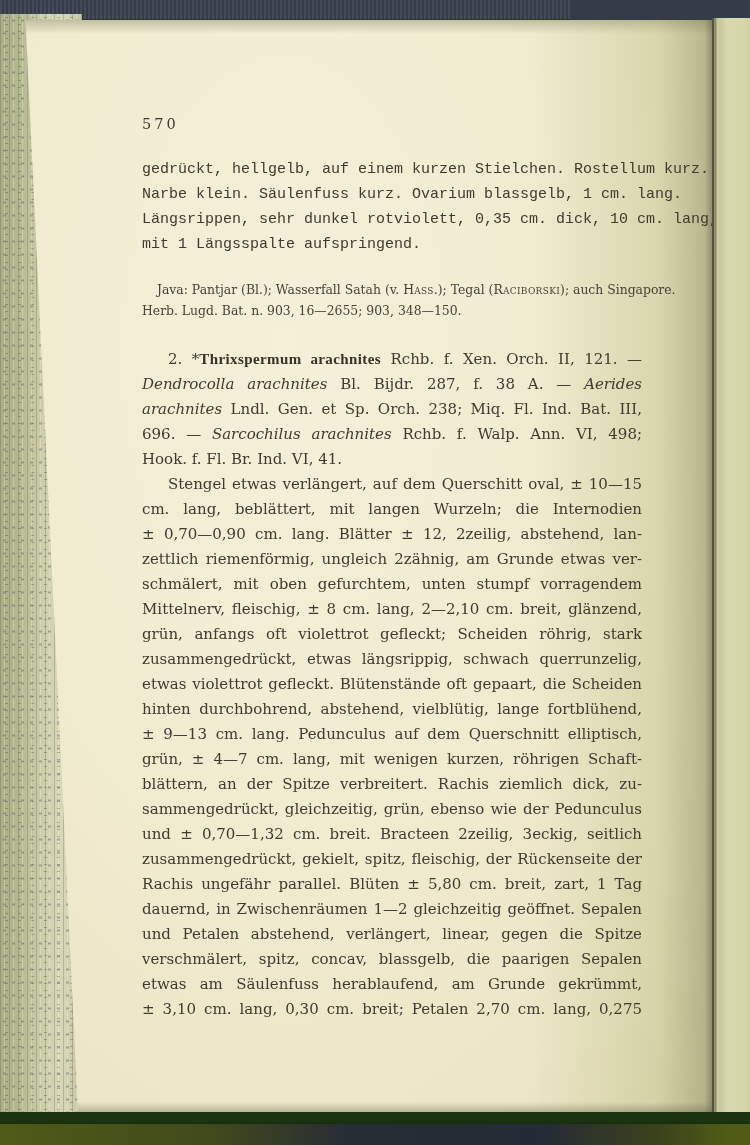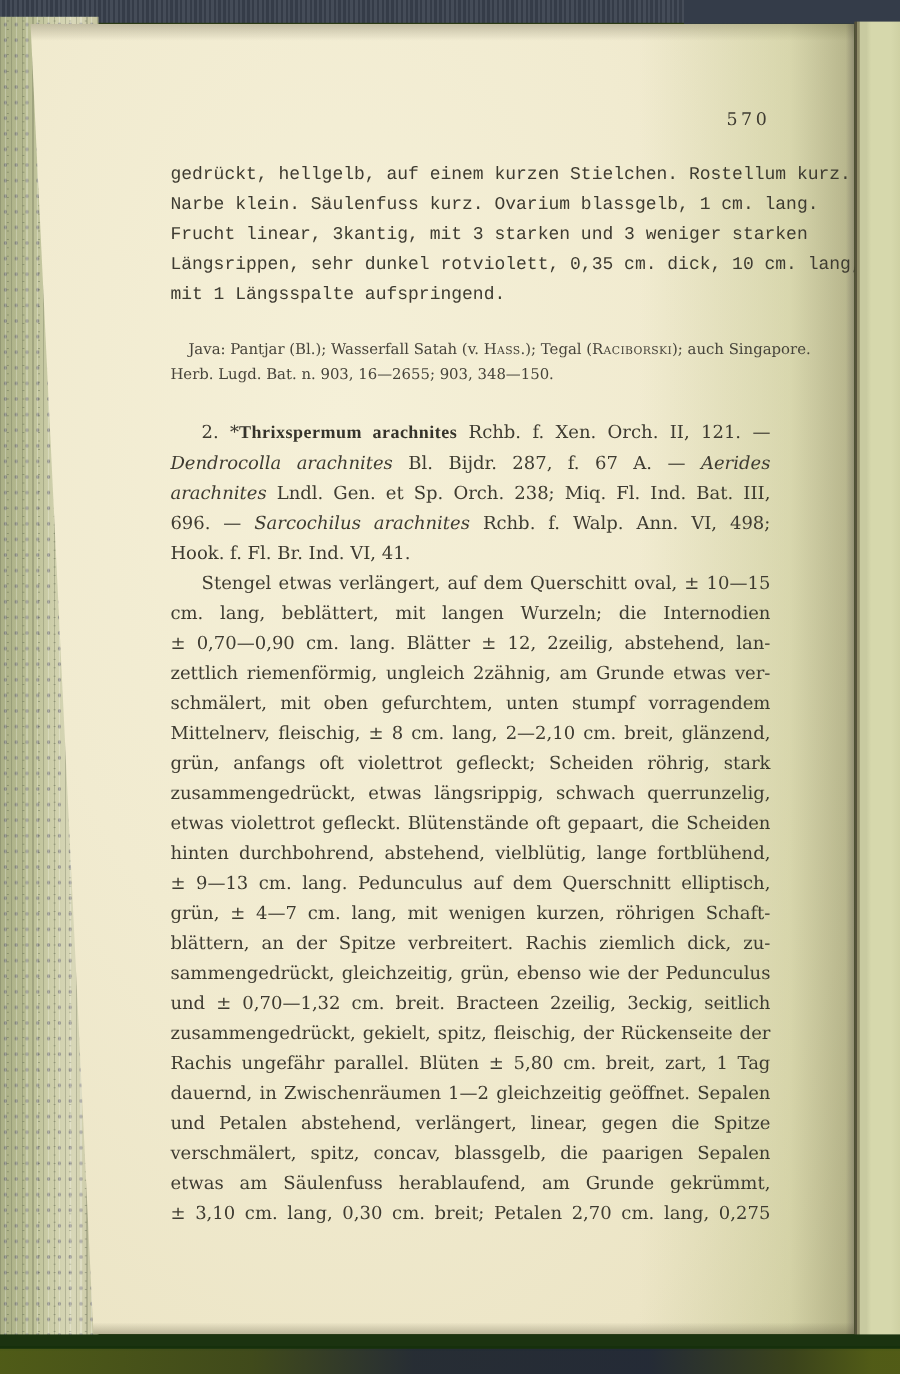--- a/index.html
+++ b/index.html
@@ -58,21 +58,21 @@
   .main-page .bottom-shade{
     position:absolute;left:0;bottom:0;width:100%;height:10px;
     background:linear-gradient(0deg,rgba(90,85,60,.35),rgba(90,85,60,0));
   }
   
   .text-column{
     position:absolute;left:120px;top:0;width:500px;height:100%;
     color:#3e3b31;
   }
   .page-number{
-    padding-top:72px;text-align:right;font-size:14.5px;letter-spacing:3px;line-height:17px;
+    padding-top:96px;text-align:left;font-size:14.5px;letter-spacing:3px;line-height:17px;
   }
   .para{font-size:15px;line-height:25px;}
   .para .line{white-space:nowrap;text-align:justify;text-align-last:justify;}
   .para .line.last{text-align-last:left;}
   .para .line.indent{text-indent:26px;}
   .para.small{font-size:12.4px;line-height:21px;color:#46433a;margin-top:22px;}
   .para.small .line.indent{text-indent:15px;}
   .seg-b{font-weight:bold;color:#35332b;letter-spacing:.4px;font-family:Liberation Serif, serif;}
   .seg-i{font-style:italic;}
   .seg-sc{font-variant:small-caps;letter-spacing:.3px;}
@@ -91,31 +91,30 @@
   <div class="main-page" data-name="book-page">
     <div class="top-shade" data-name="page-top-shadow"></div>
     <div class="gutter-shade" data-name="gutter-shadow"></div>
     <div class="bottom-shade" data-name="page-bottom-shadow"></div>
     <div class="text-column" data-name="text-column">
       <div class="page-number" data-name="page-number">570</div>
 
     <div class="para body" data-name="paragraph-continuation">
           <div class="line" data-name="text-line"><span data-name="text-segment">gedrückt, hellgelb, auf einem kurzen Stielchen. Rostellum kurz.</span></div>
           <div class="line" data-name="text-line"><span data-name="text-segment">Narbe klein. Säulenfuss kurz. Ovarium blassgelb, 1 cm. lang.</span></div>
-          <div class="line" data-name="text-line"><span data-name="text-segment">Frucht linear, 3kantig, mit 3 starken und 3 weniger starken</span></div>
           <div class="line" data-name="text-line"><span data-name="text-segment">Längsrippen, sehr dunkel rotviolett, 0,35 cm. dick, 10 cm. lang,</span></div>
           <div class="line last" data-name="text-line"><span data-name="text-segment">mit 1 Längsspalte aufspringend.</span></div>
         </div>
         <div class="para small" data-name="paragraph-locality-note">
           <div class="line indent" data-name="text-line"><span data-name="text-segment">Java: Pantjar (Bl.); Wasserfall Satah (v. </span><span class="seg-sc" data-name="text-segment">Hass</span><span data-name="text-segment">.); Tegal (</span><span class="seg-sc" data-name="text-segment">Raciborski</span><span data-name="text-segment">); auch Singapore.</span></div>
           <div class="line last" data-name="text-line"><span data-name="text-segment">Herb. Lugd. Bat. n. 903, 16—2655; 903, 348—150.</span></div>
         </div>
         <div class="para body" data-name="paragraph-species-heading">
           <div class="line indent" data-name="text-line"><span data-name="text-segment">2. *</span><span class="seg-b" data-name="text-segment">Thrixspermum arachnites</span><span data-name="text-segment"> Rchb. f. Xen. Orch. II, 121. —</span></div>
-          <div class="line" data-name="text-line"><span class="seg-i" data-name="text-segment">Dendrocolla arachnites</span><span data-name="text-segment"> Bl. Bijdr. 287, f. 67 A. — </span><span class="seg-i" data-name="text-segment">Aerides</span></div>
+          <div class="line" data-name="text-line"><span class="seg-i" data-name="text-segment">Dendrocolla arachnites</span><span data-name="text-segment"> Bl. Bijdr. 287, f. 38 A. — </span><span class="seg-i" data-name="text-segment">Aerides</span></div>
           <div class="line" data-name="text-line"><span class="seg-i" data-name="text-segment">arachnites</span><span data-name="text-segment"> Lndl. Gen. et Sp. Orch. 238; Miq. Fl. Ind. Bat. III,</span></div>
           <div class="line" data-name="text-line"><span data-name="text-segment">696. — </span><span class="seg-i" data-name="text-segment">Sarcochilus arachnites</span><span data-name="text-segment"> Rchb. f. Walp. Ann. VI, 498;</span></div>
           <div class="line last" data-name="text-line"><span data-name="text-segment">Hook. f. Fl. Br. Ind. VI, 41.</span></div>
         </div>
         <div class="para body" data-name="paragraph-description">
           <div class="line indent" data-name="text-line"><span data-name="text-segment">Stengel etwas verlängert, auf dem Querschitt oval, ± 10—15</span></div>
           <div class="line" data-name="text-line"><span data-name="text-segment">cm. lang, beblättert, mit langen Wurzeln; die Internodien</span></div>
           <div class="line" data-name="text-line"><span data-name="text-segment">± 0,70—0,90 cm. lang. Blätter ± 12, 2zeilig, abstehend, lan-</span></div>
           <div class="line" data-name="text-line"><span data-name="text-segment">zettlich riemenförmig, ungleich 2zähnig, am Grunde etwas ver-</span></div>
           <div class="line" data-name="text-line"><span data-name="text-segment">schmälert, mit oben gefurchtem, unten stumpf vorragendem</span></div>

